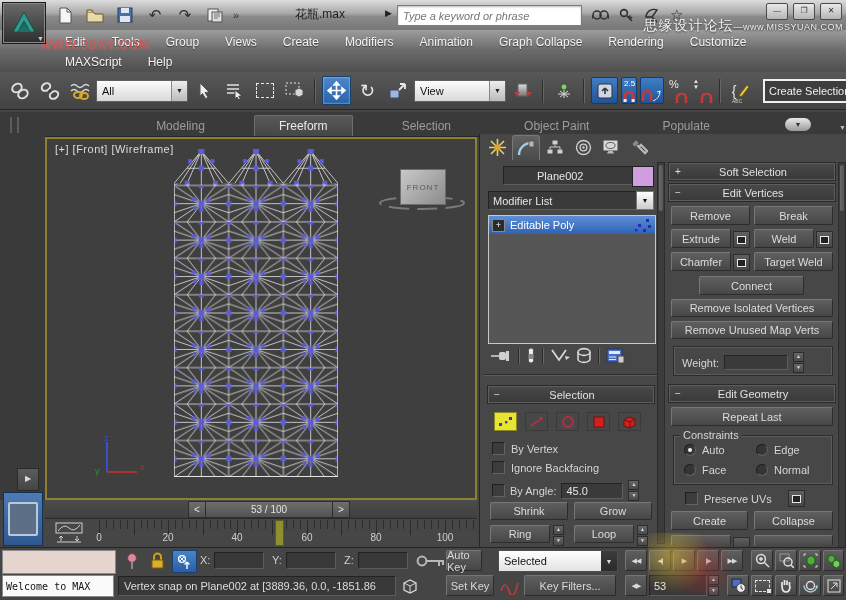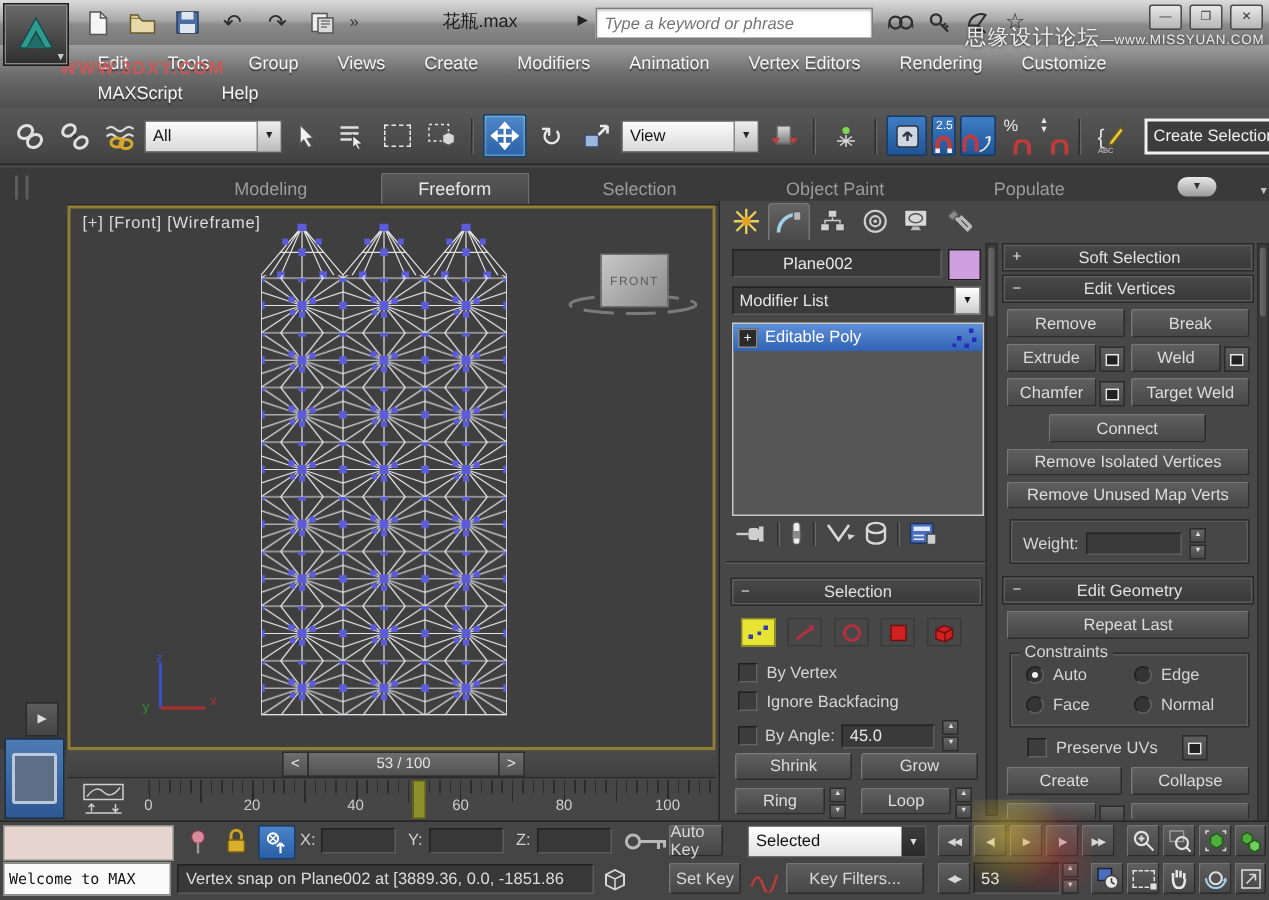--- a/index.html
+++ b/index.html
@@ -200,21 +200,21 @@
 
   <div class="abs menubar">
     <div class="mrow mrow1">
       <span class="mitem">Edit</span>
       <span class="mitem">Tools</span>
       <span class="mitem">Group</span>
       <span class="mitem">Views</span>
       <span class="mitem">Create</span>
       <span class="mitem">Modifiers</span>
       <span class="mitem">Animation</span>
-      <span class="mitem">Vertex Editors</span>
+      <span class="mitem">Graph Collapse</span>
       <span class="mitem">Rendering</span>
       <span class="mitem">Customize</span>
     </div>
     <div class="mrow mrow2">
       <span class="mitem">MAXScript</span>
       <span class="mitem">Help</span>
     </div>
   </div>
   <div class="abs wm-menu">WWW.3DXY.COM</div>
 
@@ -460,21 +460,21 @@
           </svg>
         </div>
       <div class="cptab">
           <svg width="17" height="17">
             <path d="M3 3l5 5M8 8l6 6 2-2-6-6z" stroke="#b8b8b8" stroke-width="2.4"></path>
             <path d="M1 5l4-4 3 3-4 4z" fill="#8a8a8a" stroke="#555"></path>
           </svg>
         </div>
     </div>
 
-    <div class="abs fld" style="left:8px;top:32px;width:140px;height:19px;padding-left:33px;">
+    <div class="abs fld" style="left:23px;top:32px;width:140px;height:19px;padding-left:33px;">
         <input value="Plane002" style="">
       </div>
     <div class="abs swatch" style="left:152px;top:32px;width:20px;height:19px;"></div>
 
     <div class="abs mlist" style="left:8px;top:57px;width:166px;height:19px;">
       <div class="fld" style="flex:1;border-right:0;">
           <span>Modifier List</span>
         </div>
       <div class="ca">▼</div>
     </div>

